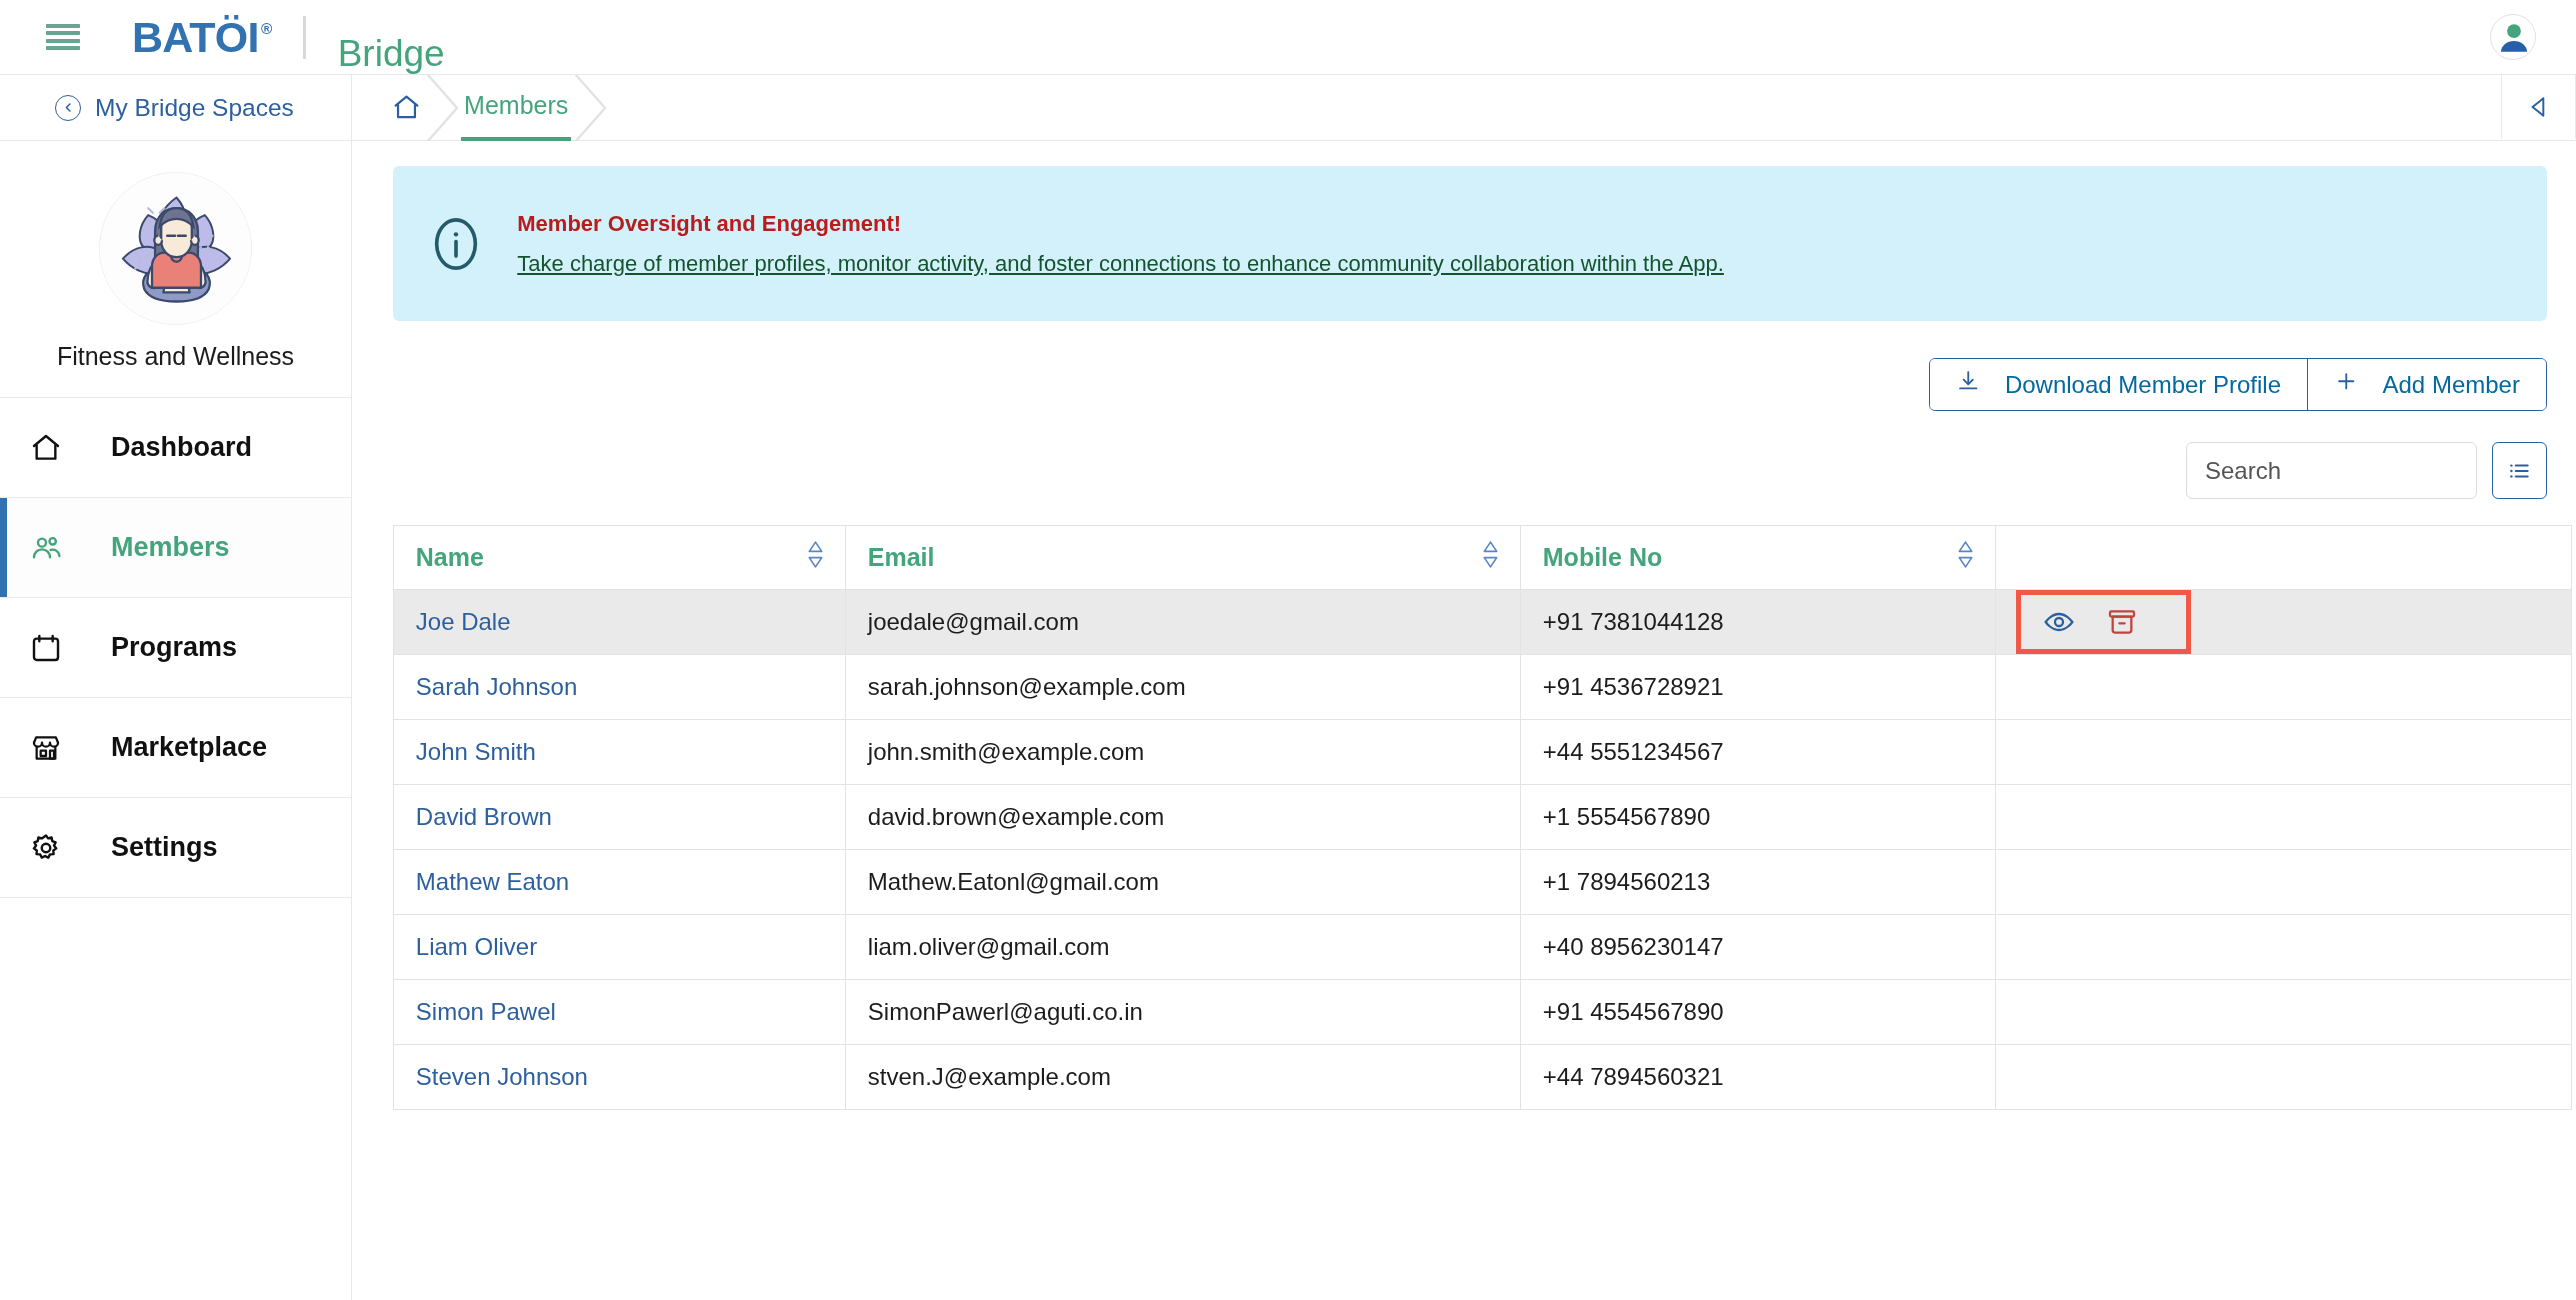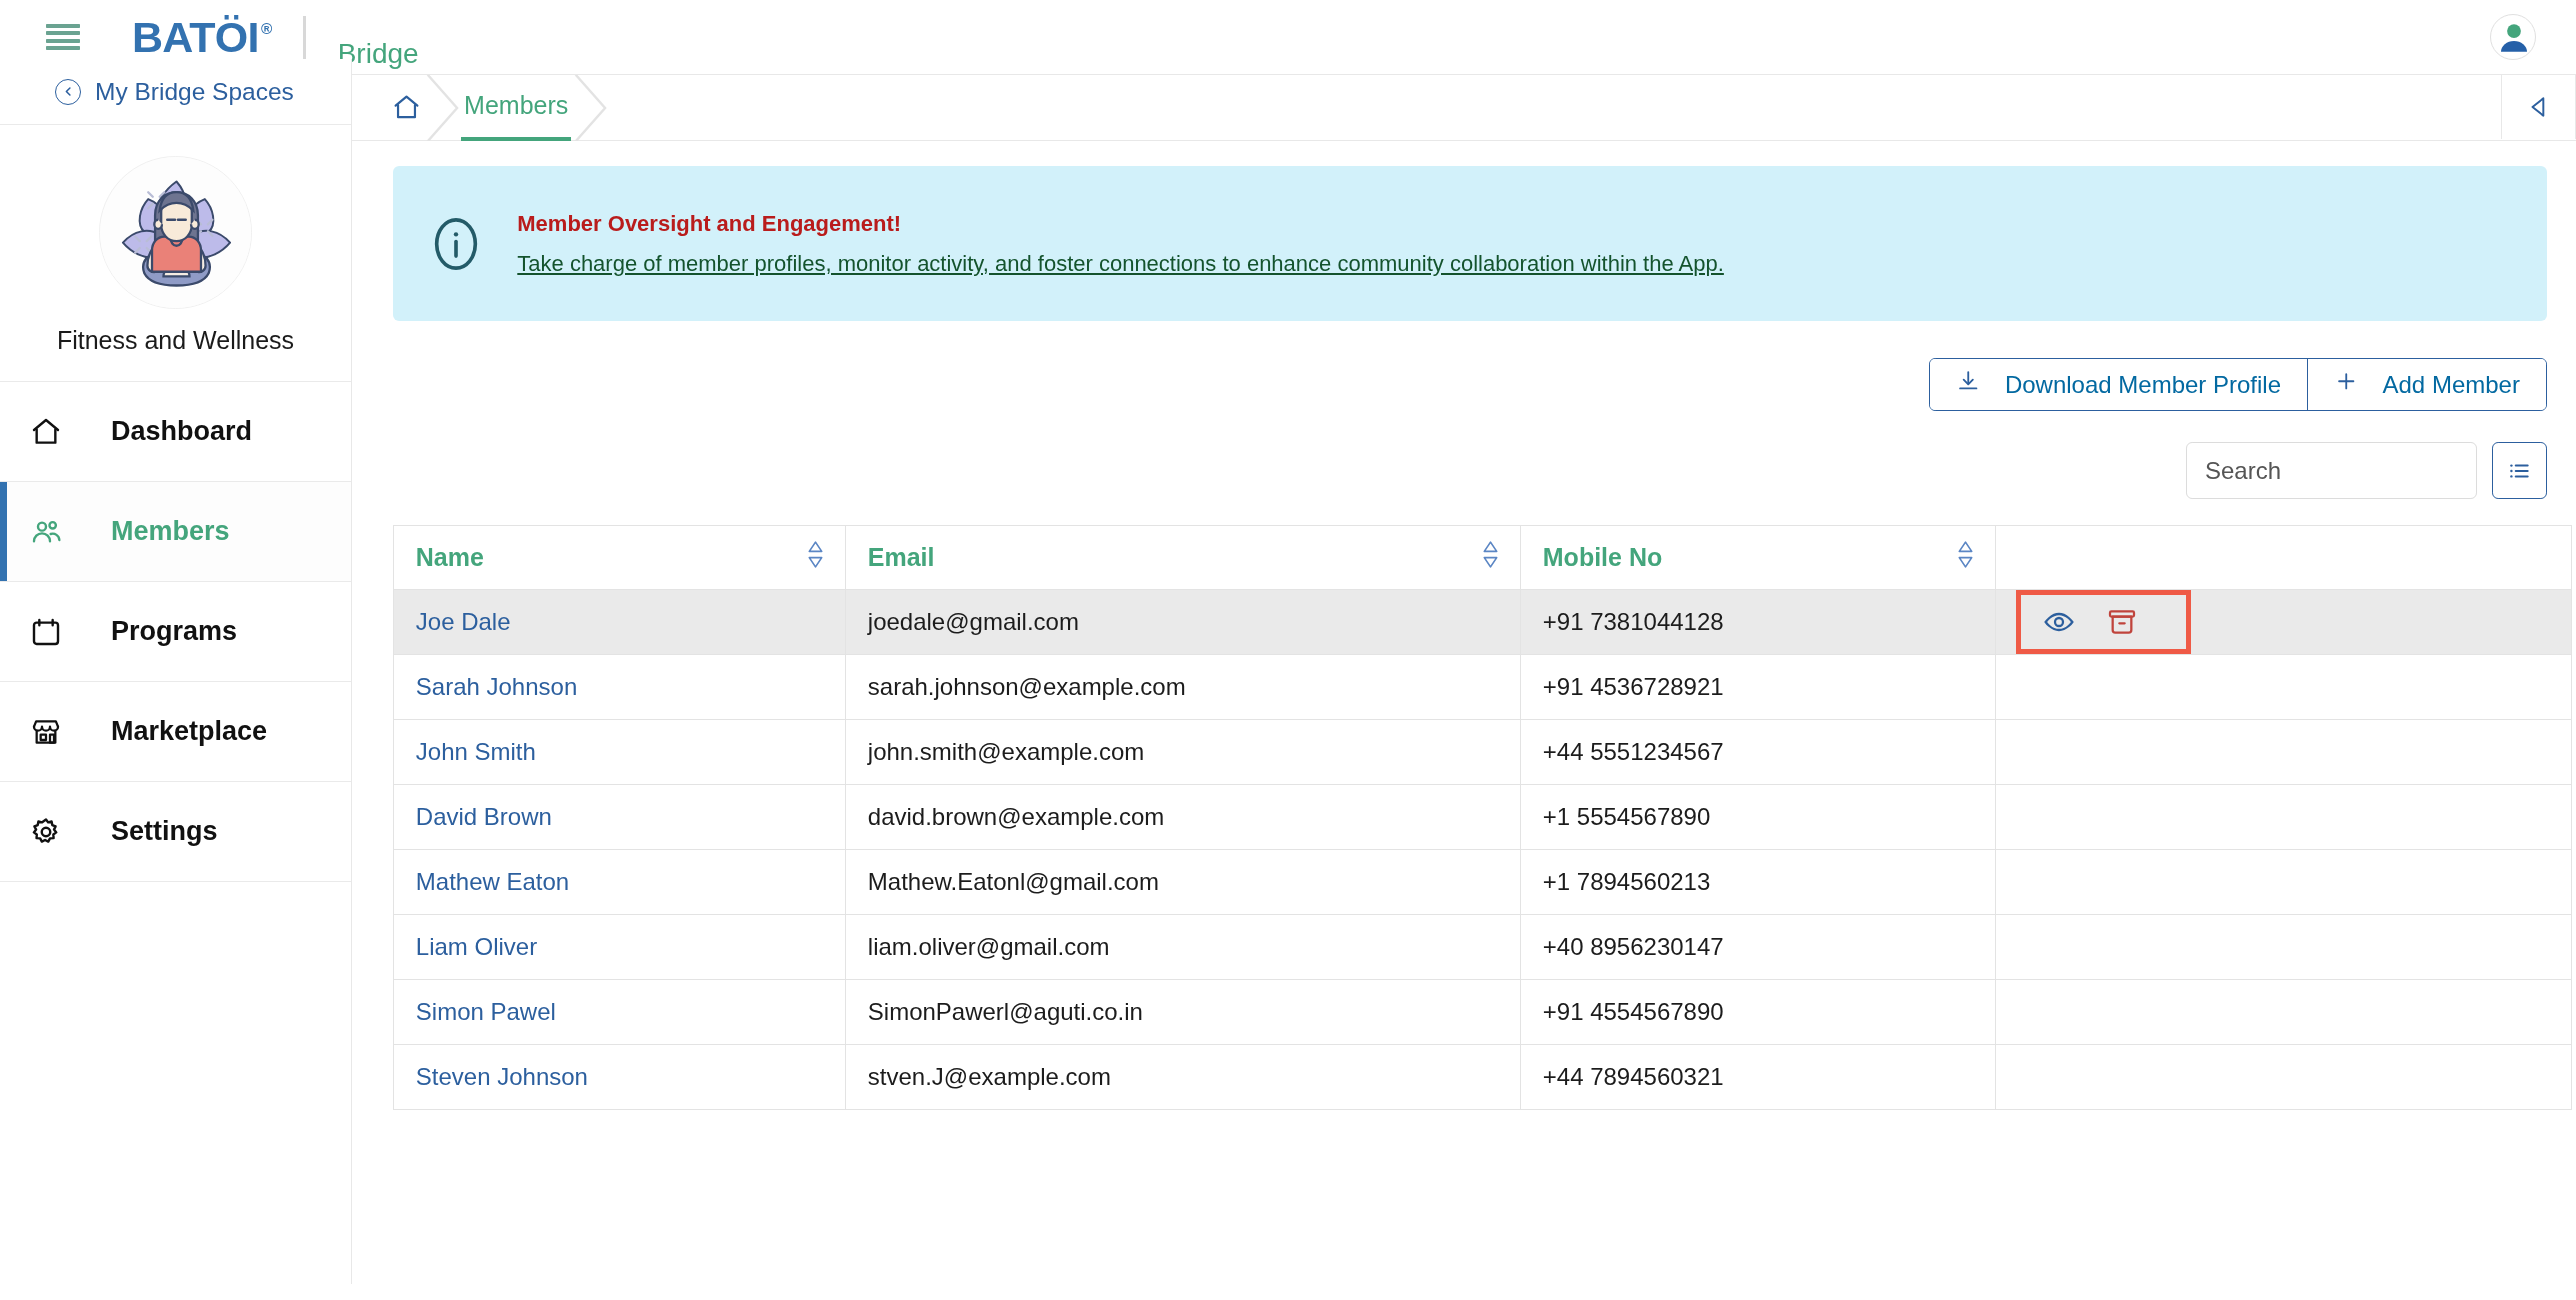--- a/index.html
+++ b/index.html
@@ -25,31 +25,31 @@
   }
   .hamburger span { display: block; height: 3.8px; background: #6aa391; border-radius: 0.8px; }
   .logo-wrap { margin-left: 52px; display: flex; align-items: center; }
   .logo-text {
     font-size: 43px; font-weight: bold; color: #3372b0;
     letter-spacing: -0.8px; line-height: 1;
     display: flex; align-items: center;
   }
   .logo-reg { font-size: 15.3px; vertical-align: super; color: #3372b0; margin-left: 2.3px; margin-bottom: 17px; }
   .logo-divider { width: 2.3px; height: 43px; background: #d8d8d8; margin: 0 32px; }
-  .brand-sub { font-size: 28px; color: #44a57c; margin-top: 33px; }
+  .brand-sub { font-size: 37px; color: #44a57c; margin-top: 33px; }
   .avatar-top {
     position: absolute; right: 40px; top: 50%; transform: translateY(-50%);
     width: 46px; height: 46px; border-radius: 50%;
     border: 1.5px solid #e0e0e0; background: #fff;
     overflow: hidden; cursor: pointer;
   }
 
   
   .sidebar {
-    position: absolute; top: 59px; left: 0;
+    position: absolute; top: 75px; left: 0;
     width: 352px; height: 1225px;
     background: #ffffff;
     border-right: 1.5px solid #e8e8e8;
   }
   .bridge-spaces {
     height: 66px; display: flex; align-items: center;
     border-bottom: 1.5px solid #eaeaea;
     cursor: pointer; padding-left: 55px;
   }
   .back-circle {

